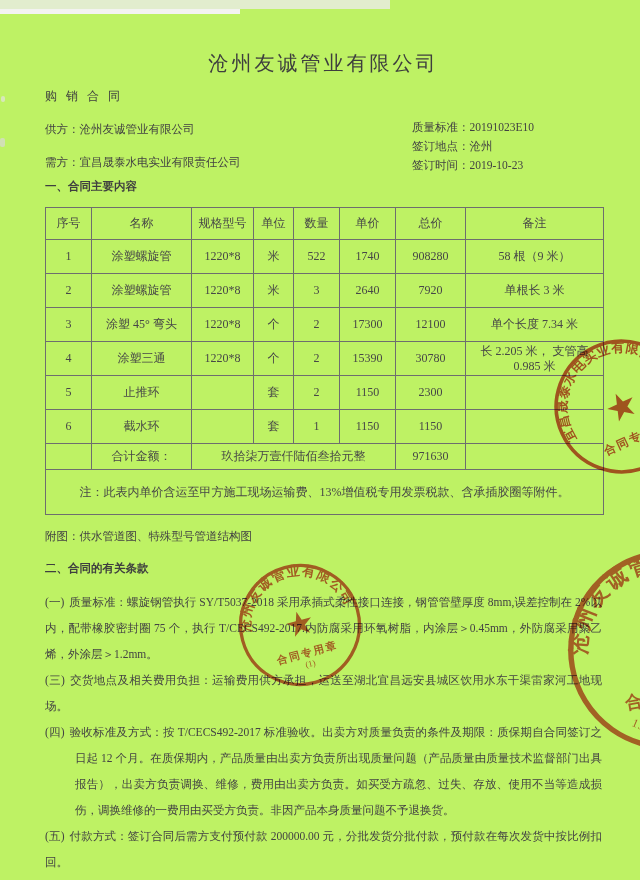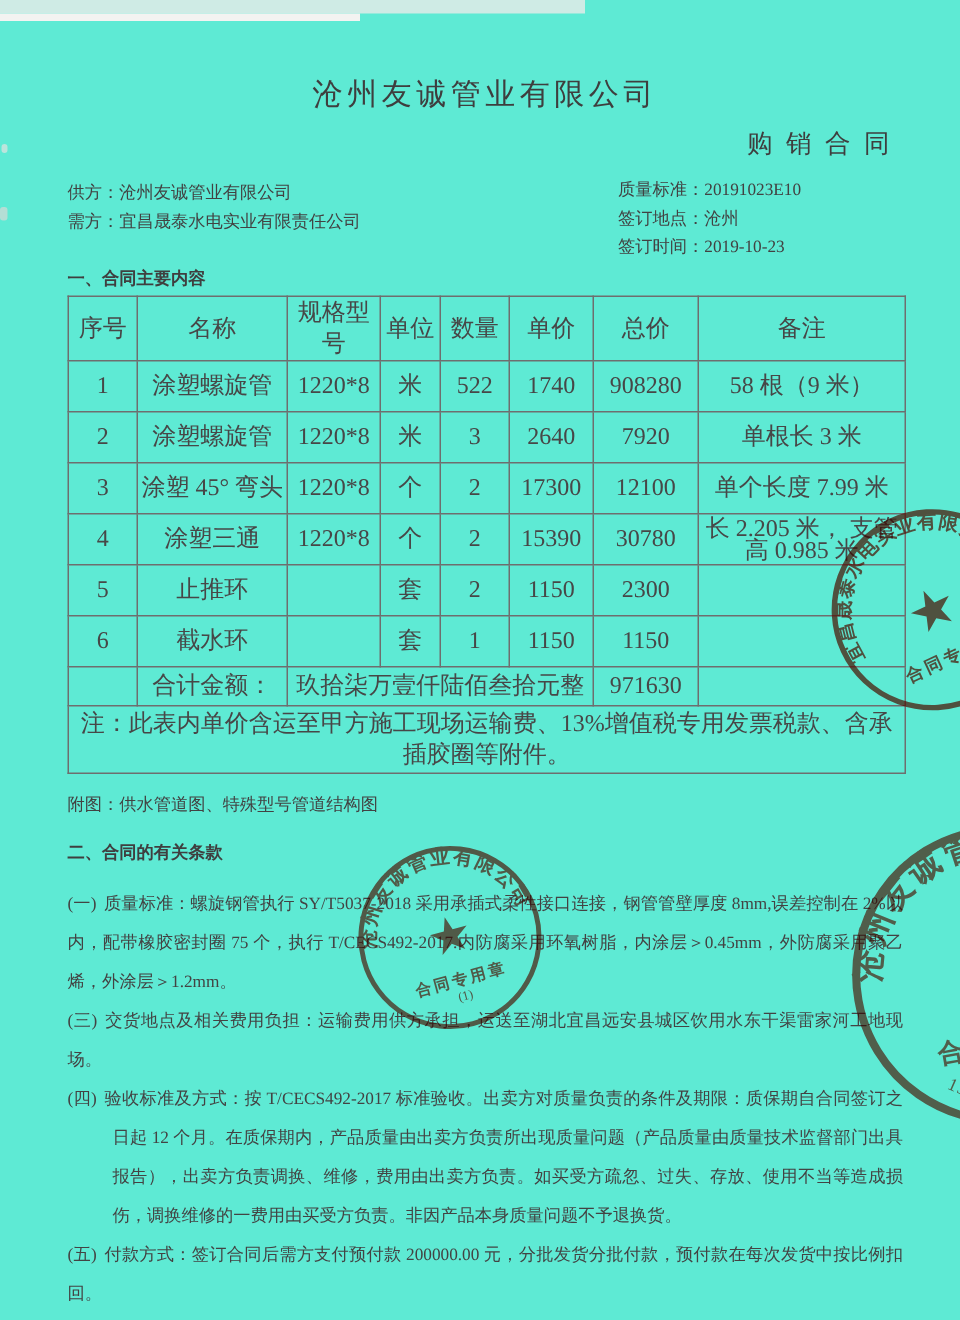--- a/index.html
+++ b/index.html
@@ -1,44 +1,44 @@
 <!DOCTYPE html>
 <html><head>
 <meta charset="utf-8">
 <style>
   html,body{margin:0;padding:0;background:#ffffff;}
   .page{
     position:relative;
     width:640px;height:880px;
-    background:#5eead4;
+    background:#bef264;
     overflow:hidden;
     font-family:"Liberation Serif","DejaVu Serif",serif;
     color:#424242;
     box-sizing:border-box;
     padding:50px 38px 0 45px;
   }
   .scan-band{position:absolute;top:0;left:0;width:390px;height:9px;background:#ebebe9;opacity:.8;}
   .scan-band2{position:absolute;top:9px;left:0;width:240px;height:5px;background:#f3f3f1;}
   .speck{position:absolute;left:0;top:138px;width:5px;height:9px;background:#d9d9d6;border-radius:2px;opacity:.7;}
   .speck2{position:absolute;left:1px;top:96px;width:4px;height:6px;background:#e2e2df;border-radius:2px;opacity:.7;}
 
   h1.company{margin:0;text-align:center;font-size:20px;font-weight:500;letter-spacing:3px;color:#3e3e3e;line-height:26px;}
-  h2.doctitle{margin:8px 0 0 0;text-align:right;font-size:17px;font-weight:500;letter-spacing:9px;color:#3e3e3e;line-height:24px;}
+  h2.doctitle{margin:8px 0 0 0;text-align:left;font-size:12px;font-weight:500;letter-spacing:9px;color:#3e3e3e;line-height:24px;}
 
   .meta{display:flex;justify-content:space-between;margin-top:10px;font-size:11.5px;}
-  .meta-left{display:flex;flex-direction:column;justify-content:flex-start;padding:2px 0 3px 0;}
+  .meta-left{display:flex;flex-direction:column;justify-content:space-between;padding:2px 0 3px 0;}
   .meta-left p,.meta-right p{margin:0;line-height:19px;}
   .meta-right{width:190px;}
 
   .sec-heading{margin:3px 0 0 0;font-size:11.5px;font-weight:600;color:#3f3f3f;line-height:17px;}
 
   table.items{
     border-collapse:collapse;table-layout:fixed;
-    width:558px;margin-top:2px;
-    font-size:16px;color:#474747;
+    width:558px;margin-top:12px;
+    font-size:12px;color:#474747;
   }
   table.items td,table.items th{
     border:1px solid #6e6e6e;
     text-align:center;vertical-align:middle;
     font-weight:normal;padding:0 2px;
     overflow:hidden;
   }
   tr.hdr{height:32px;}
   tr.item{height:34px;}
   tr.total{height:26px;}
@@ -134,21 +134,21 @@
       <td class="remark">单根长 3 米</td>
     </tr>
     <tr class="item">
       <td>3</td>
       <td>涂塑 45° 弯头</td>
       <td>1220*8</td>
       <td>个</td>
       <td>2</td>
       <td>17300</td>
       <td>12100</td>
-      <td class="remark">单个长度 7.99 米</td>
+      <td class="remark">单个长度 7.34 米</td>
     </tr>
     <tr class="item">
       <td>4</td>
       <td>涂塑三通</td>
       <td>1220*8</td>
       <td>个</td>
       <td>2</td>
       <td>15390</td>
       <td>30780</td>
       <td class="remark">长 2.205 米， 支管高 0.985 米</td>

